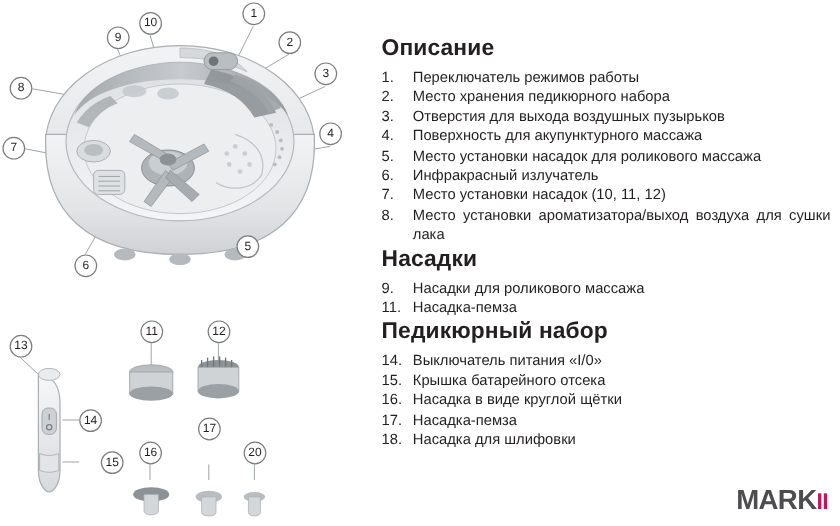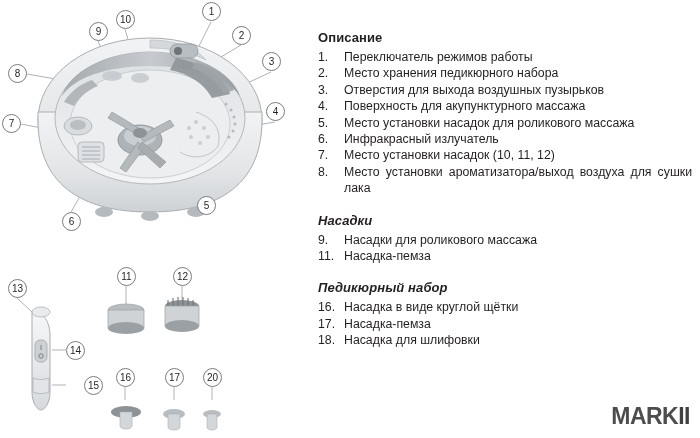--- a/index.html
+++ b/index.html
@@ -49,28 +49,27 @@
   }
 
   
   .textcol {
     position: absolute;
     left: 318px;
     top: 30px;
     width: 374px;
   }
   .sec-title {
-    font-size: 13px;
+    font-size: 19px;
     font-weight: bold;
     margin: 0 0 4px 0;
     letter-spacing: 0.1px;
   }
   .sec-title.spaced {
-    margin-top: 16px;
-    font-style: italic;
+    margin-top: 2px;
   }
   ol.items {
     list-style: none;
     margin: 0;
     padding: 0;
   }
   ol.items li {
     font-size: 12.3px;
     line-height: 16.4px;
     display: flex;
@@ -94,21 +93,21 @@
   .logo {
     position: absolute;
     right: 10px;
     bottom: 8px;
     font-size: 23px;
     font-weight: bold;
     letter-spacing: -0.5px;
     font-family: "Liberation Sans", sans-serif;
   }
   .logo .mark { color: #4d4d4f; }
-  .logo .sub  { color: #404040; font-size: 23px; }
+  .logo .sub  { color: #be185d; font-size: 19px; }
 </style>
 </head>
 <body>
 
 <div class="page">
 
   <div class="illus">
     <svg width="310" height="438" viewBox="0 0 310 438" xmlns="http://www.w3.org/2000/svg">
       <defs>
         <linearGradient id="basinGrad" x1="0" y1="0" x2="0" y2="1">
@@ -287,21 +286,21 @@
     <div class="callout" style="left:2px;   top:114px;">7</div>
     <div class="callout" style="left:8px;   top:64px;">8</div>
     <div class="callout" style="left:89px;  top:22px;">9</div>
     <div class="callout" style="left:116px; top:10px;">10</div>
     <div class="callout" style="left:117px; top:267px;">11</div>
     <div class="callout" style="left:173px; top:267px;">12</div>
     <div class="callout" style="left:8px;   top:279px;">13</div>
     <div class="callout" style="left:66px;  top:341px;">14</div>
     <div class="callout" style="left:66px;  top:376px;margin-left:18px;">15</div>
     <div class="callout" style="left:116px; top:368px;">16</div>
-    <div class="callout" style="left:165px; top:368px;">17</div>
+    <div class="callout" style="left:165px; top:348px;">17</div>
     <div class="callout" style="left:203px; top:368px;">20</div>
   </div>
 
   <div class="textcol">
 
     <h2 class="sec-title">Описание</h2>
     <ol class="items">
       <li>
         <span class="num">1.</span>
         <span class="txt">Переключатель режимов работы</span>
@@ -344,20 +343,28 @@
       </li>
       <li>
         <span class="num">11.</span>
         <span class="txt">Насадка-пемза</span>
       </li>
     </ol>
 
     <h2 class="sec-title spaced">Педикюрный набор</h2>
     <ol class="items">
       <li>
+        <span class="num">14.</span>
+        <span class="txt">Выключатель питания «I/0»</span>
+      </li>
+      <li>
+        <span class="num">15.</span>
+        <span class="txt">Крышка батарейного отсека</span>
+      </li>
+      <li>
         <span class="num">16.</span>
         <span class="txt">Насадка в виде круглой щётки</span>
       </li>
       <li>
         <span class="num">17.</span>
         <span class="txt">Насадка-пемза</span>
       </li>
       <li>
         <span class="num">18.</span>
         <span class="txt">Насадка для шлифовки</span>

